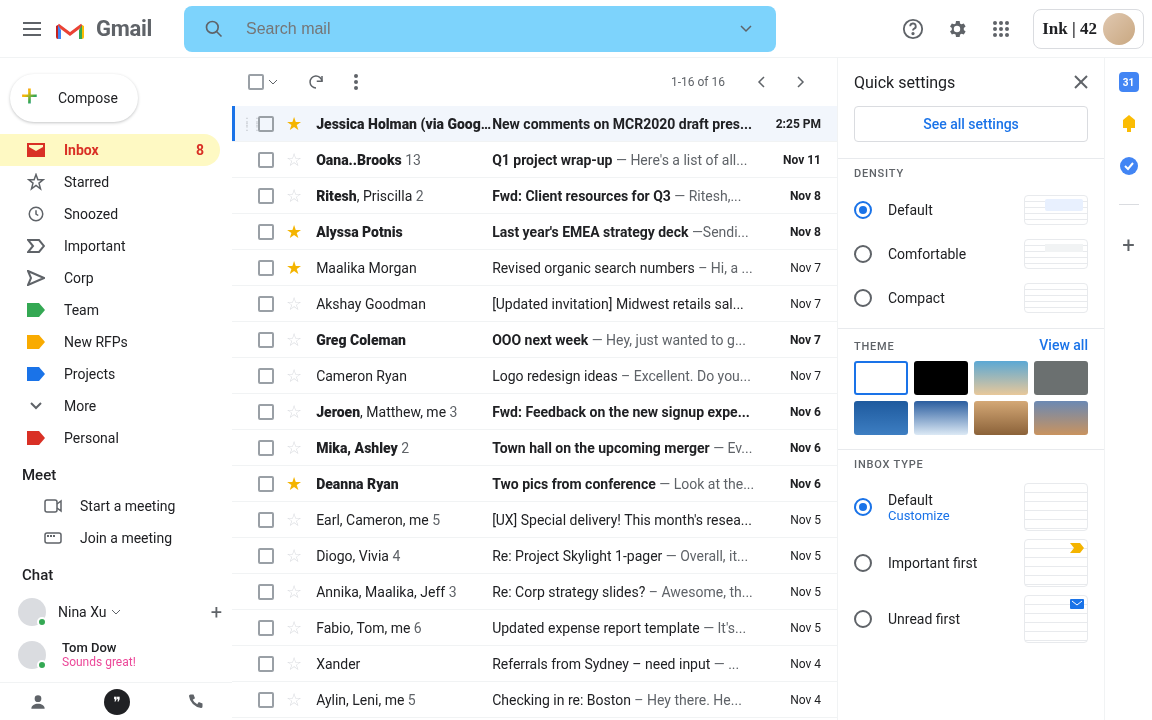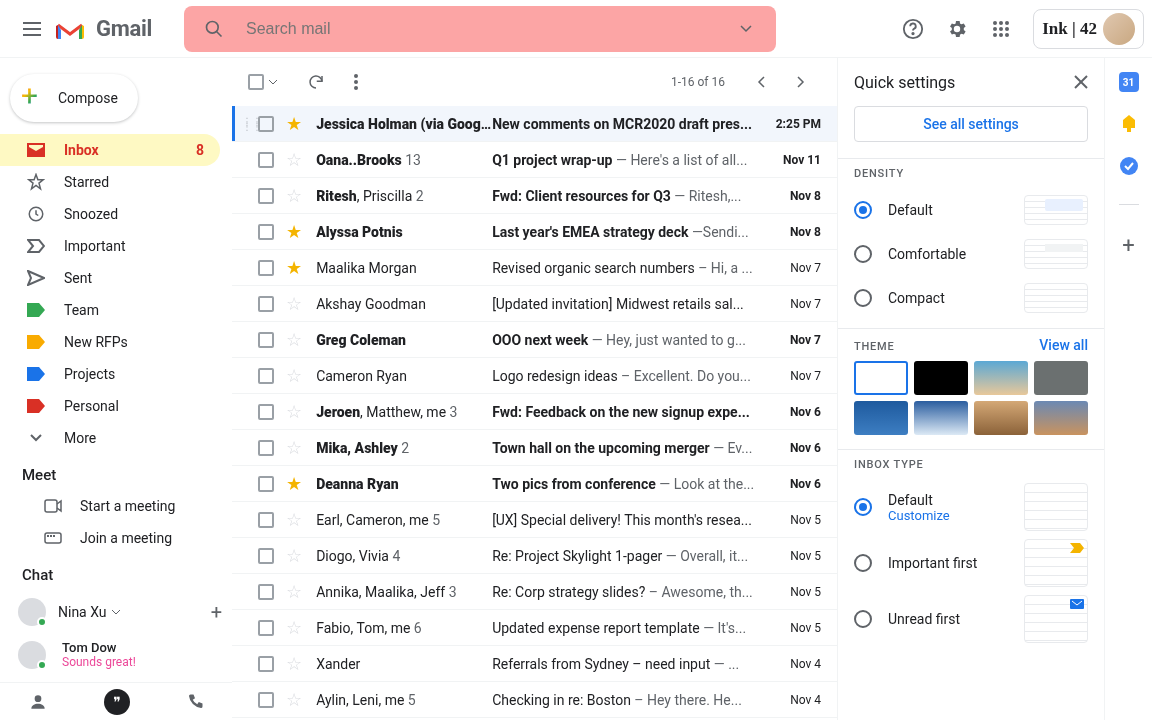--- a/index.html
+++ b/index.html
@@ -5,21 +5,21 @@
 * { box-sizing: border-box; margin: 0; padding: 0; }
 body { font-family: 'Google Sans', Roboto, Arial, sans-serif; font-size: 14px; color: #202124; width: 1152px; height: 720px; overflow: hidden; background: #fff; }
 .header { height: 58px; display: flex; align-items: center; padding: 0 8px; border-bottom: 1px solid #f1f3f4; }
 .menu-btn { width: 48px; height: 48px; display: flex; align-items: center; justify-content: center; border-radius: 50%; cursor: pointer; }
 .menu-icon { width: 18px; height: 14px; display: flex; flex-direction: column; justify-content: space-between; }
 .menu-icon span { height: 2px; background: #5f6368; }
 .logo-box { display: flex; align-items: flex-end; margin-right: 32px; font-weight: bold; }
 .gmail-m { width: 28px; height: 20px; position: relative; margin-right: 12px; }
 .gmail-m svg { width: 28px; height: 22px; }
 .gmail-text { font-size: 22px; color: #5f6368; letter-spacing: -0.3px; }
-.search-bar { flex: 0 0 592px; height: 46px; background: #fca5a5; border-radius: 8px; display: flex; align-items: center; padding: 0 10px; }
+.search-bar { flex: 0 0 592px; height: 46px; background: #7dd3fc; border-radius: 8px; display: flex; align-items: center; padding: 0 10px; }
 .search-bar input { border: none; background: transparent; outline: none; flex: 1; font-size: 16px; margin-left: 12px; color: #5f6368; }
 .icon-btn { width: 40px; height: 40px; display: flex; align-items: center; justify-content: center; border-radius: 50%; color: #5f6368; cursor: pointer; }
 .header-right { margin-left: auto; display: flex; align-items: center; gap: 4px; }
 .brand-badge { border: 1px solid #dadce0; border-radius: 8px; height: 40px; display: flex; align-items: center; padding: 0 8px; gap: 6px; margin-left: 8px; }
 .brand-text { font-family: cursive; font-size: 17px; font-weight: 600; }
 .avatar { width: 32px; height: 32px; border-radius: 50%; background: linear-gradient(135deg,#e0c8b0,#c9a881); }
 .body-wrap { display: flex; height: 662px; }
 .sidebar { width: 232px; flex-shrink: 0; padding-top: 8px; }
 .compose { margin: 8px 0 12px 10px; width: 128px; height: 48px; border-radius: 24px; box-shadow: 0 1px 3px rgba(60,64,67,.3); display: flex; align-items: center; padding-left: 14px; gap: 14px; cursor: pointer; background: #fff; }
 .compose-plus { font-size: 26px; font-weight: 400; position: relative; width: 20px; height: 20px; }
@@ -199,21 +199,21 @@
               </svg>
             </span>
             <span>Important</span>
           </li>
           <li class="nav-item">
             <span class="nav-icon">
               <svg width="18" height="16" viewBox="0 0 18 16" fill="none" stroke="currentColor" stroke-width="2">
                 <path d="M1 1l16 7-16 7 3-7z"></path>
               </svg>
             </span>
-            <span>Sent</span>
+            <span>Corp</span>
           </li>
           <li class="nav-item">
             <span class="nav-icon" style="color:#34a853">
               <svg width="18" height="14" viewBox="0 0 18 14" fill="currentColor">
                 <path d="M0 0h12l6 7-6 7H0z"></path>
               </svg>
             </span>
             <span>Team</span>
           </li>
           <li class="nav-item">
@@ -226,34 +226,34 @@
           </li>
           <li class="nav-item">
             <span class="nav-icon" style="color:#1a73e8">
               <svg width="18" height="14" viewBox="0 0 18 14" fill="currentColor">
                 <path d="M0 0h12l6 7-6 7H0z"></path>
               </svg>
             </span>
             <span>Projects</span>
           </li>
           <li class="nav-item">
+            <span class="nav-icon">
+              <svg width="12" height="8" viewBox="0 0 12 8" fill="none" stroke="currentColor" stroke-width="2">
+                <path d="M1 1l5 5 5-5"></path>
+              </svg>
+            </span>
+            <span>More</span>
+          </li>
+          <li class="nav-item">
             <span class="nav-icon" style="color:#d93025">
               <svg width="18" height="14" viewBox="0 0 18 14" fill="currentColor">
                 <path d="M0 0h12l6 7-6 7H0z"></path>
               </svg>
             </span>
             <span>Personal</span>
-          </li>
-          <li class="nav-item">
-            <span class="nav-icon">
-              <svg width="12" height="8" viewBox="0 0 12 8" fill="none" stroke="currentColor" stroke-width="2">
-                <path d="M1 1l5 5 5-5"></path>
-              </svg>
-            </span>
-            <span>More</span>
           </li>
         </ul>
     <div class="section-label">Meet</div>
     <div class="meet-item">
           <svg width="18" height="14" viewBox="0 0 18 14" fill="none" stroke="#5f6368" stroke-width="1.5">
             <rect x="1" y="1" width="12" height="12" rx="2"></rect>
             <path d="M13 5 L17 2 V12 L13 9"></path>
           </svg>
           <span>Start a meeting</span>
         </div>

